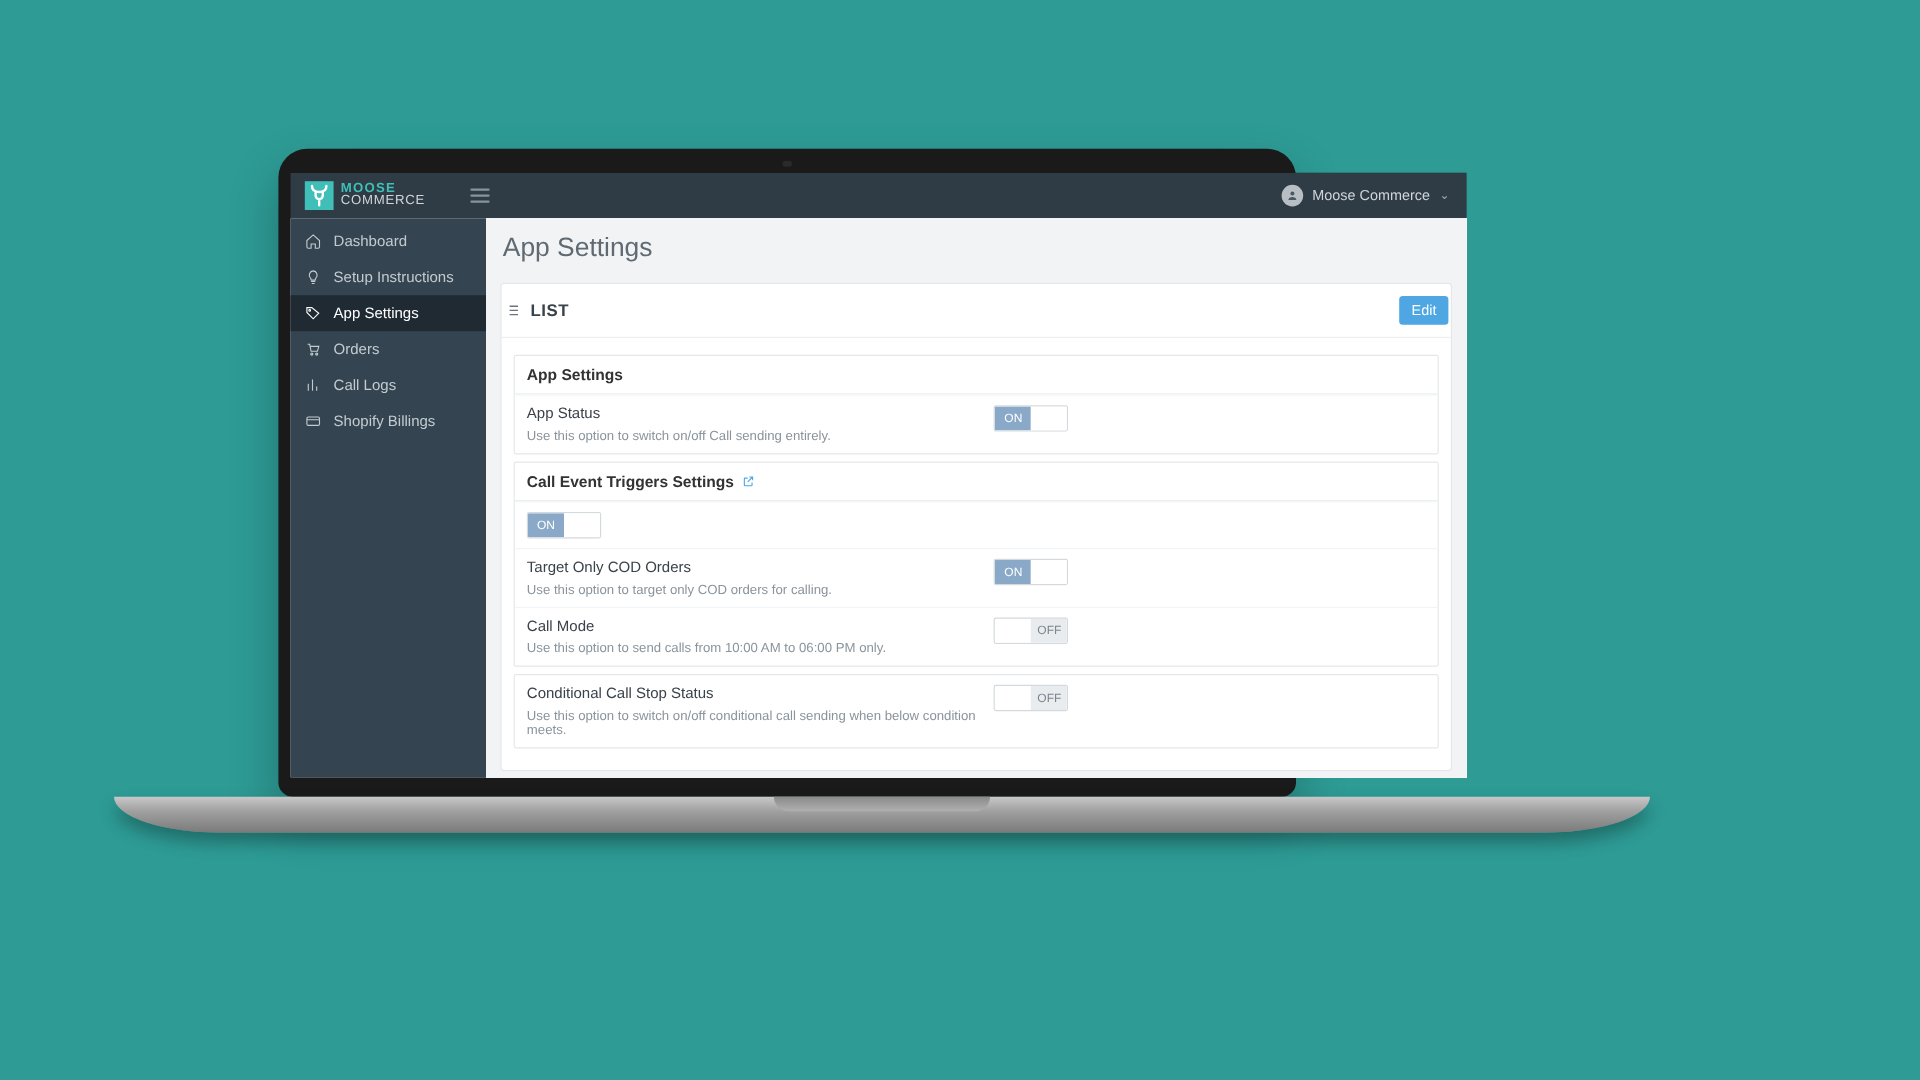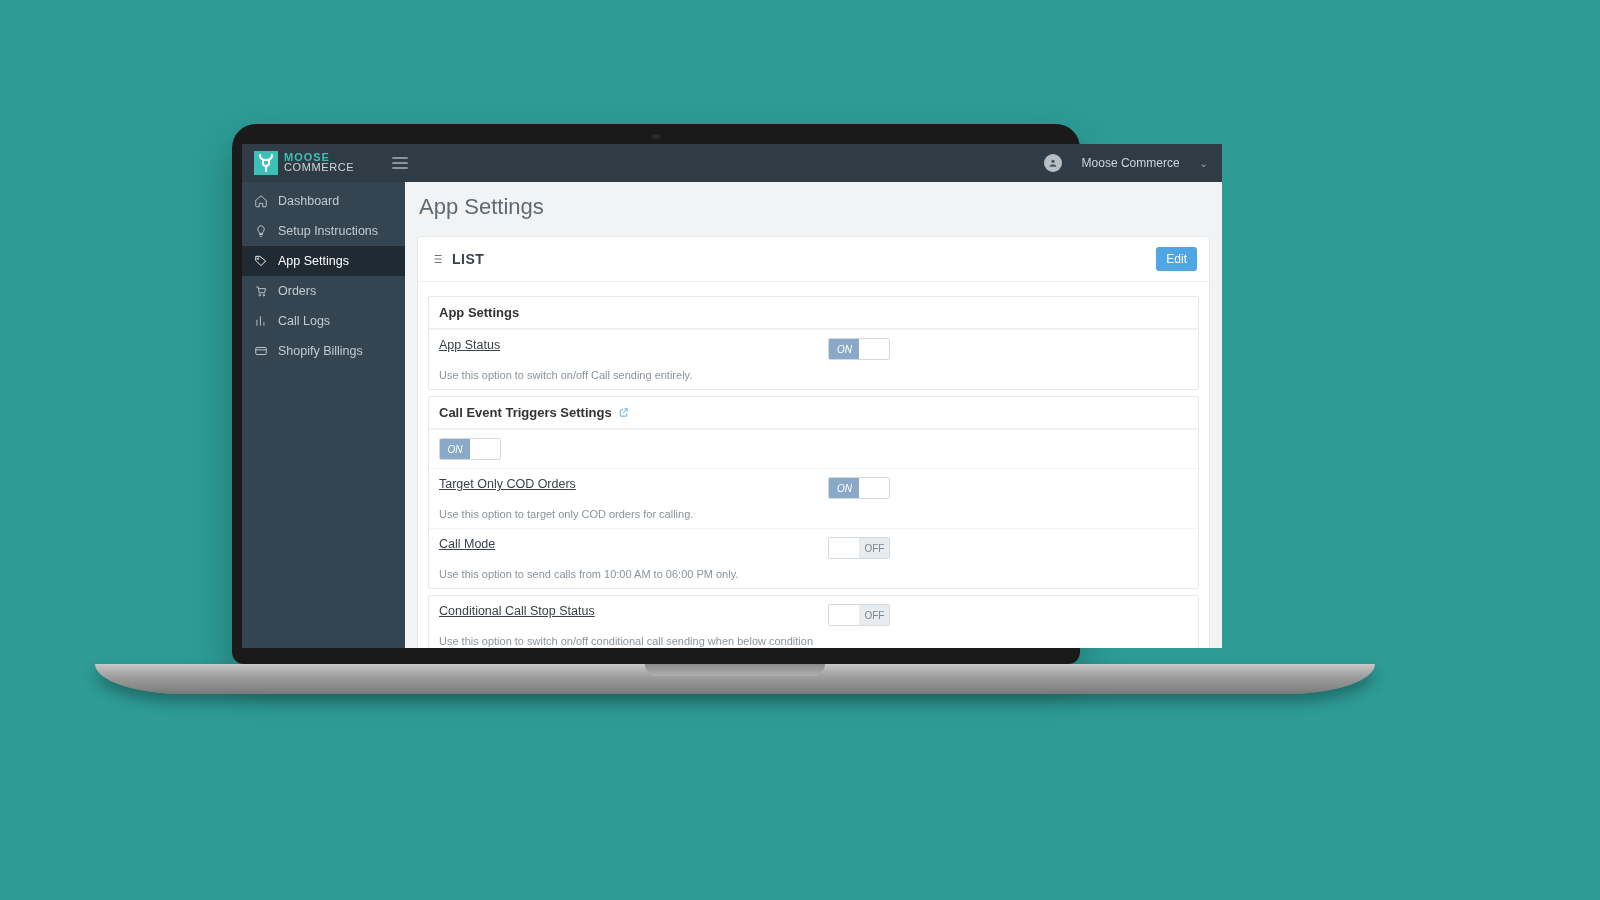--- a/index.html
+++ b/index.html
@@ -93,21 +93,21 @@
   .brand-text span:last-child { color: #cfd6db; font-weight: 400; letter-spacing: 0.6px; }
   .hamburger {
     margin-left: 20px;
     display: flex; flex-direction: column; gap: 3px;
     cursor: pointer;
     padding: 6px;
   }
   .hamburger span { width: 16px; height: 2px; background: #8a949c; border-radius: 1px; }
   .spacer { flex: 1; }
   .user-menu {
-    display: flex; align-items: center; gap: 20px;
+    display: flex; align-items: center; gap: 8px;
     cursor: pointer;
     color: #cfd6db;
     font-size: 12px;
   }
   .avatar {
     width: 18px; height: 18px; border-radius: 50%;
     background: #b7bfc4;
     display: flex; align-items: center; justify-content: center;
   }
   .avatar svg { width: 10px; height: 10px; fill: #4b5861; }
@@ -149,21 +149,21 @@
   }
 
   .panel {
     margin: 0 12px 12px 12px;
     background: #fff;
     border: 1px solid #e5e8ea;
     border-radius: 3px;
   }
   .panel-header {
     display: flex; align-items: center;
-    padding: 10px 12px;
+    padding: 10px 2px;
     border-bottom: 1px solid #eceff1;
   }
   .panel-header .list-icon { margin-right: 8px; color: #6a747c; display:inline-flex; }
   .panel-header .list-icon svg { width: 14px; height: 14px; stroke: currentColor; fill: none; stroke-width: 2; }
   .panel-header h2 { font-size: 14px; font-weight: 700; color: #3a424a; letter-spacing: 0.5px; }
   .panel-header .actions { margin-left: auto; }
   .btn {
     background: #4ea7e2;
     color: #fff;
     border: 0;
@@ -192,42 +192,42 @@
   .section-head .ext-icon { color: #4ea7e2; display:inline-flex; }
   .section-head .ext-icon svg { width: 11px; height: 11px; stroke: currentColor; fill: none; stroke-width: 2; }
   .row {
     display: flex;
     align-items: flex-start;
     padding: 8px 10px;
     border-top: 1px solid #f2f4f6;
   }
   .row:first-of-type { border-top: 0; }
   .row-left { flex: 0 0 52%; padding-right: 10px; }
-  .row-title { font-size: 12.5px; color: #3a424a; text-decoration: underline; }
-  .row-sub { font-size: 11px; color: #8a949c; margin-top: 17px; }
+  .row-title { font-size: 12.5px; color: #3a424a; }
+  .row-sub { font-size: 11px; color: #8a949c; margin-top: 6px; }
   .row-right { flex: 1; font-size: 12.5px; color: #555; }
 
   
   .toggle {
     width: 62px; height: 22px;
     border: 1px solid #d4d9dd;
     background: #fff;
     display: inline-flex;
     position: relative;
     font-size: 10px;
     color: #8a949c;
     cursor: pointer;
     border-radius: 2px;
     overflow: hidden;
   }
   .toggle .half {
     flex: 1;
     display: flex; align-items: center; justify-content: center;
   }
-  .toggle.on .half.on { background: #8aa9c8; color: #fff; font-style: italic; }
+  .toggle.on .half.on { background: #8aa9c8; color: #fff; }
   .toggle.on .half.off { background: #fff; }
   .toggle.off .half.on { background: #fff; }
   .toggle.off .half.off { background: #e9ecef; color: #7b858d; }
 
 </style>
 </head>
 <body>
 
 <div class="laptop">
   <div class="screen">

